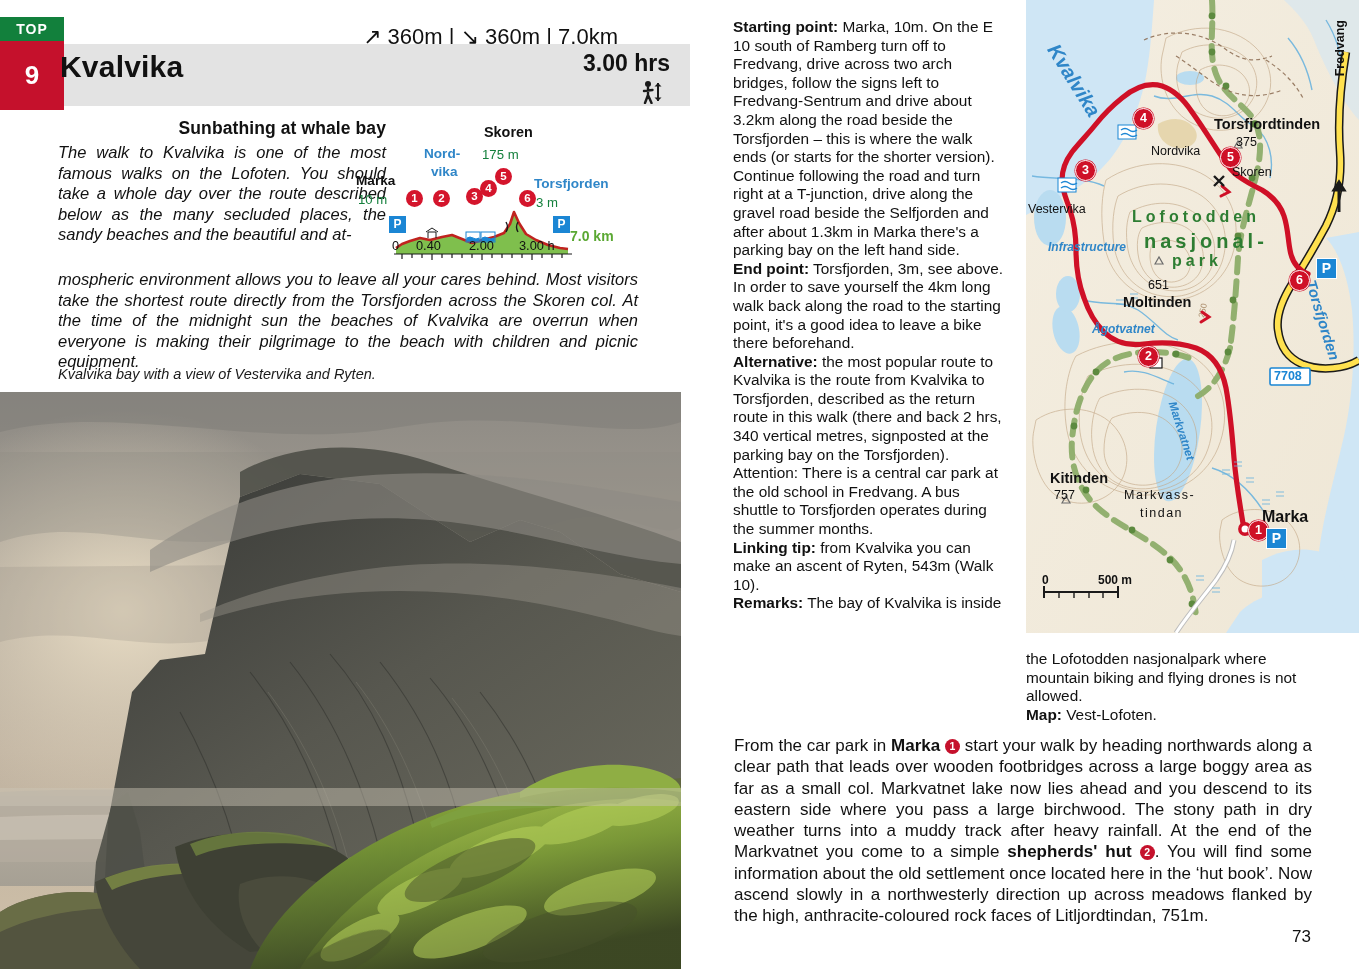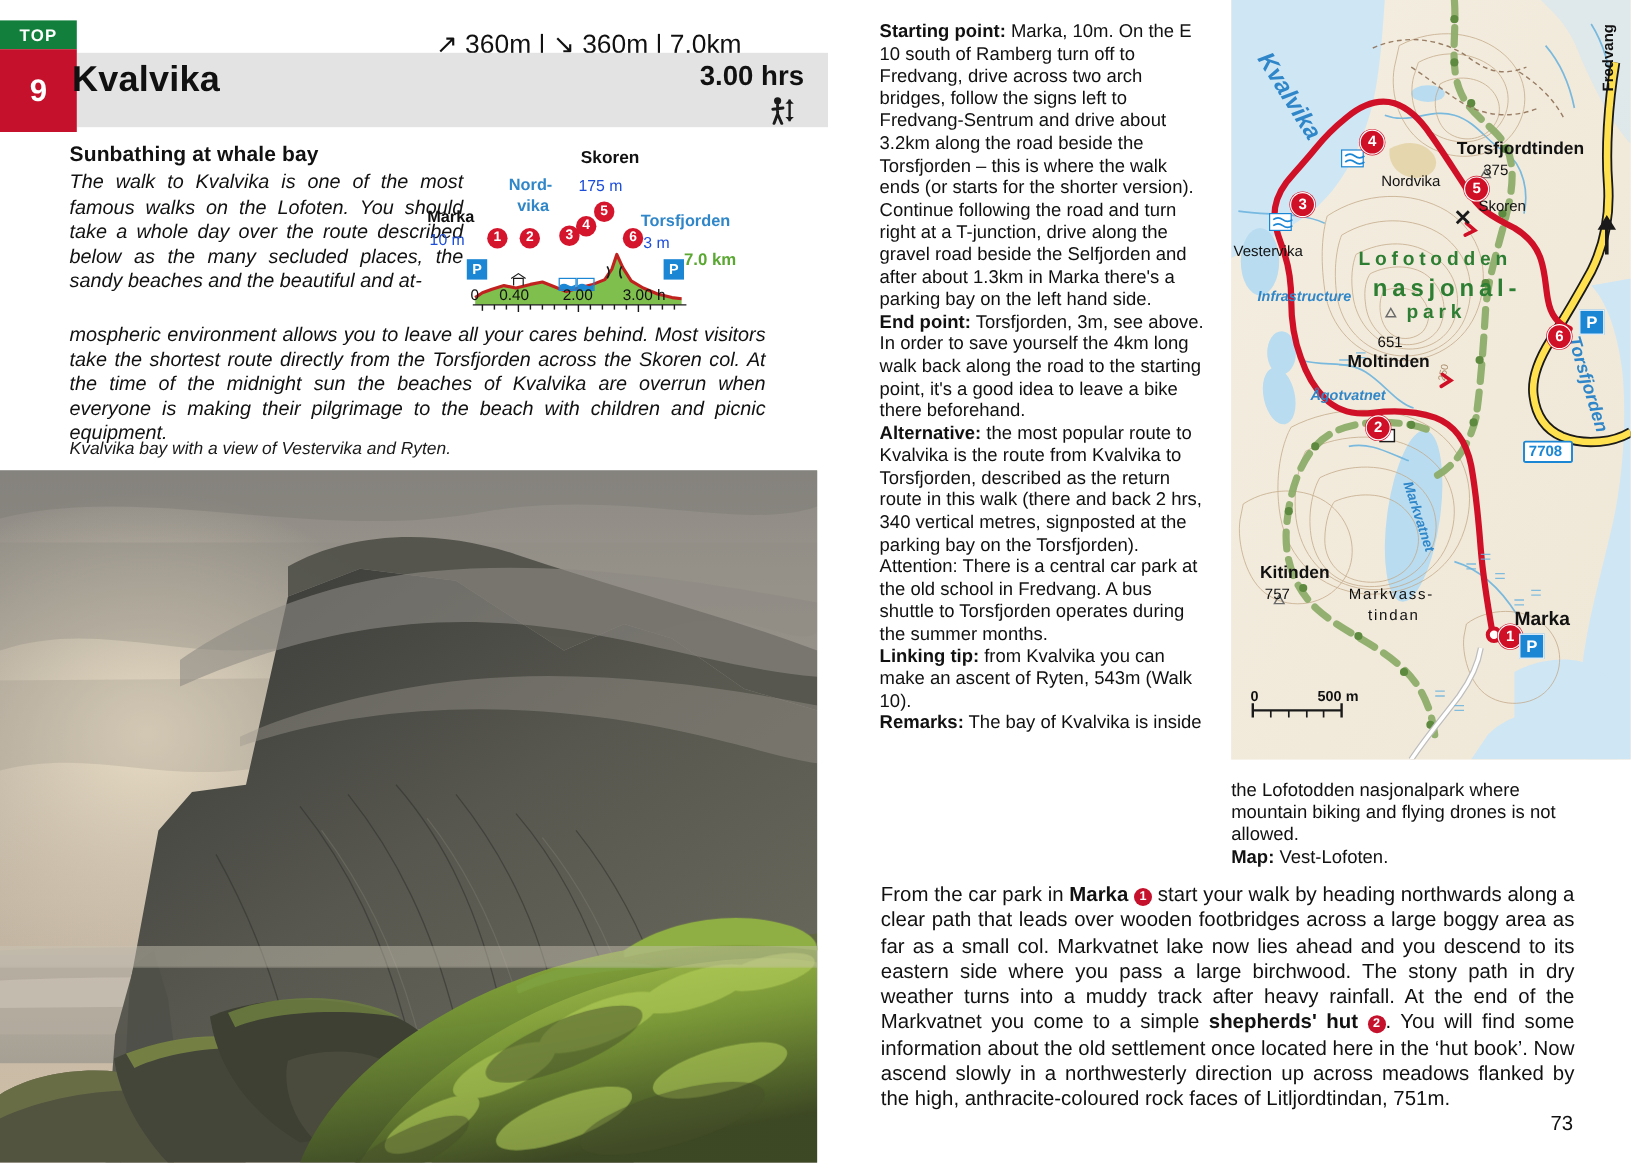--- a/index.html
+++ b/index.html
@@ -23,31 +23,31 @@
   .hdr-metrics{position:absolute;right:72px;top:24px;font-size:22px;color:#111;white-space:nowrap;}
   .hdr-band{position:absolute;left:64px;top:44px;width:626px;height:62px;background:#e3e3e3;}
   .hdr-num{position:absolute;left:0;top:41px;width:64px;height:69px;background:#c5112c;color:#fff;
     font-weight:bold;font-size:26px;text-align:center;line-height:69px;}
   .hdr-title{position:absolute;left:60px;top:50px;font-size:30px;font-weight:bold;color:#111;letter-spacing:.2px;}
   .hdr-time{position:absolute;right:20px;top:50px;font-size:23px;font-weight:bold;color:#111;}
   .hdr-icon{position:absolute;right:22px;top:80px;width:30px;height:24px;}
 
   
   .intro{position:absolute;left:58px;top:118px;width:328px;}
-  .intro h2{margin:0 0 3px 0;font-size:17.5px;font-weight:bold;letter-spacing:.1px;}
+  .intro h2{margin:0 0 3px 0;font-size:17.5px;font-weight:bold;letter-spacing:.1px;text-align:right;}
   .intro p.body{margin:0;font-style:italic;font-size:16.5px;line-height:20.5px;text-align:justify;}
   .intro-wide{position:absolute;left:58px;top:269px;width:580px;font-style:italic;font-size:16.5px;
     line-height:20.5px;text-align:justify;margin:0;}
   .caption{position:absolute;left:58px;top:366px;width:600px;font-style:italic;font-size:14.5px;color:#1a1a1a;}
 
   
   .profile{position:absolute;left:356px;top:120px;width:270px;height:140px;}
   .pf-lab{position:absolute;font-size:13.6px;font-weight:bold;white-space:nowrap;}
   .pf-lab.blue{color:#2f86c8;}
-  .pf-sub{position:absolute;font-size:13.2px;white-space:nowrap;color:#1d4ed8;}
+  .pf-sub{position:absolute;font-size:13.2px;white-space:nowrap;color:#15803d;}
   .pf-dot{position:absolute;width:17px;height:17px;border-radius:50%;background:#d4152c;color:#fff;
     font-size:11.5px;font-weight:bold;text-align:center;line-height:17px;}
   .pf-p{position:absolute;width:17px;height:17px;background:#1b86d4;color:#fff;font-size:12px;
     font-weight:bold;text-align:center;line-height:17px;}
   .pf-axis{position:absolute;font-size:12.8px;color:#111;white-space:nowrap;}
 
   
   .photo{position:absolute;left:0;top:392px;width:681px;height:577px;overflow:hidden;background:#6a6a63;}
   .photo svg{display:block;}
 
@@ -171,21 +171,21 @@
 
         <g stroke="#1a1a1a" stroke-width="1.4" fill="none">
           <path d="M116,14 q3,5 0,10"></path>
           <path d="M128,14 q-3,5 0,10"></path>
         </g>
       </svg>
 
       <div class="pf-p" style="left:33px;top:96px;">P</div>
       <div class="pf-p" style="left:197px;top:96px;">P</div>
 
-      <div class="pf-axis" style="left:214px;top:88px;color:#5aa832;font-weight:bold;font-size:14px;text-align:right;">7.0 km</div>
+      <div class="pf-axis" style="left:214px;top:108px;color:#5aa832;font-weight:bold;font-size:14px;text-align:right;">7.0 km</div>
 
       <div class="pf-axis" style="left:36px;top:118px;">0</div>
       <div class="pf-axis" style="left:60px;top:118px;">0.40</div>
       <div class="pf-axis" style="left:113px;top:118px;">2.00</div>
       <div class="pf-axis" style="left:163px;top:118px;">3.00 h</div>
     </div>
 
     <div class="photo">
       <svg width="681" height="577" viewBox="0 0 681 577">
         <defs>

